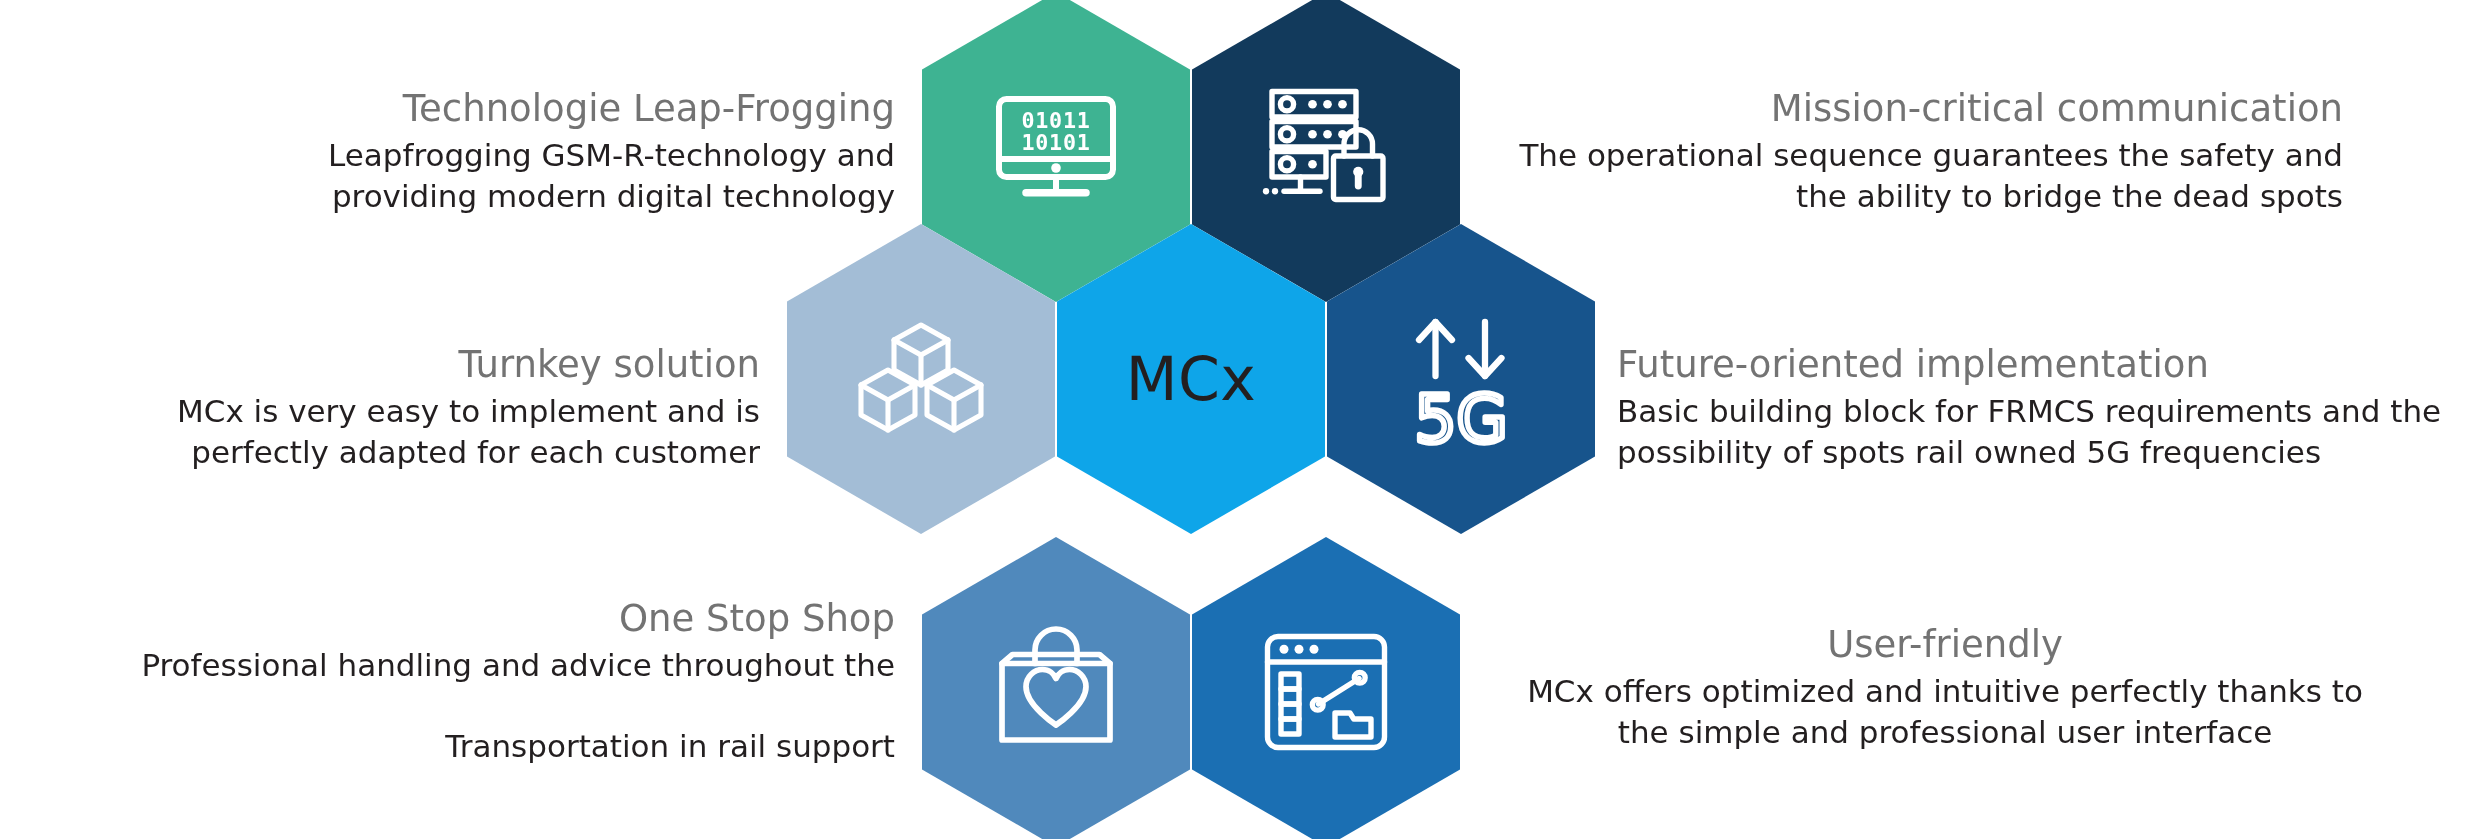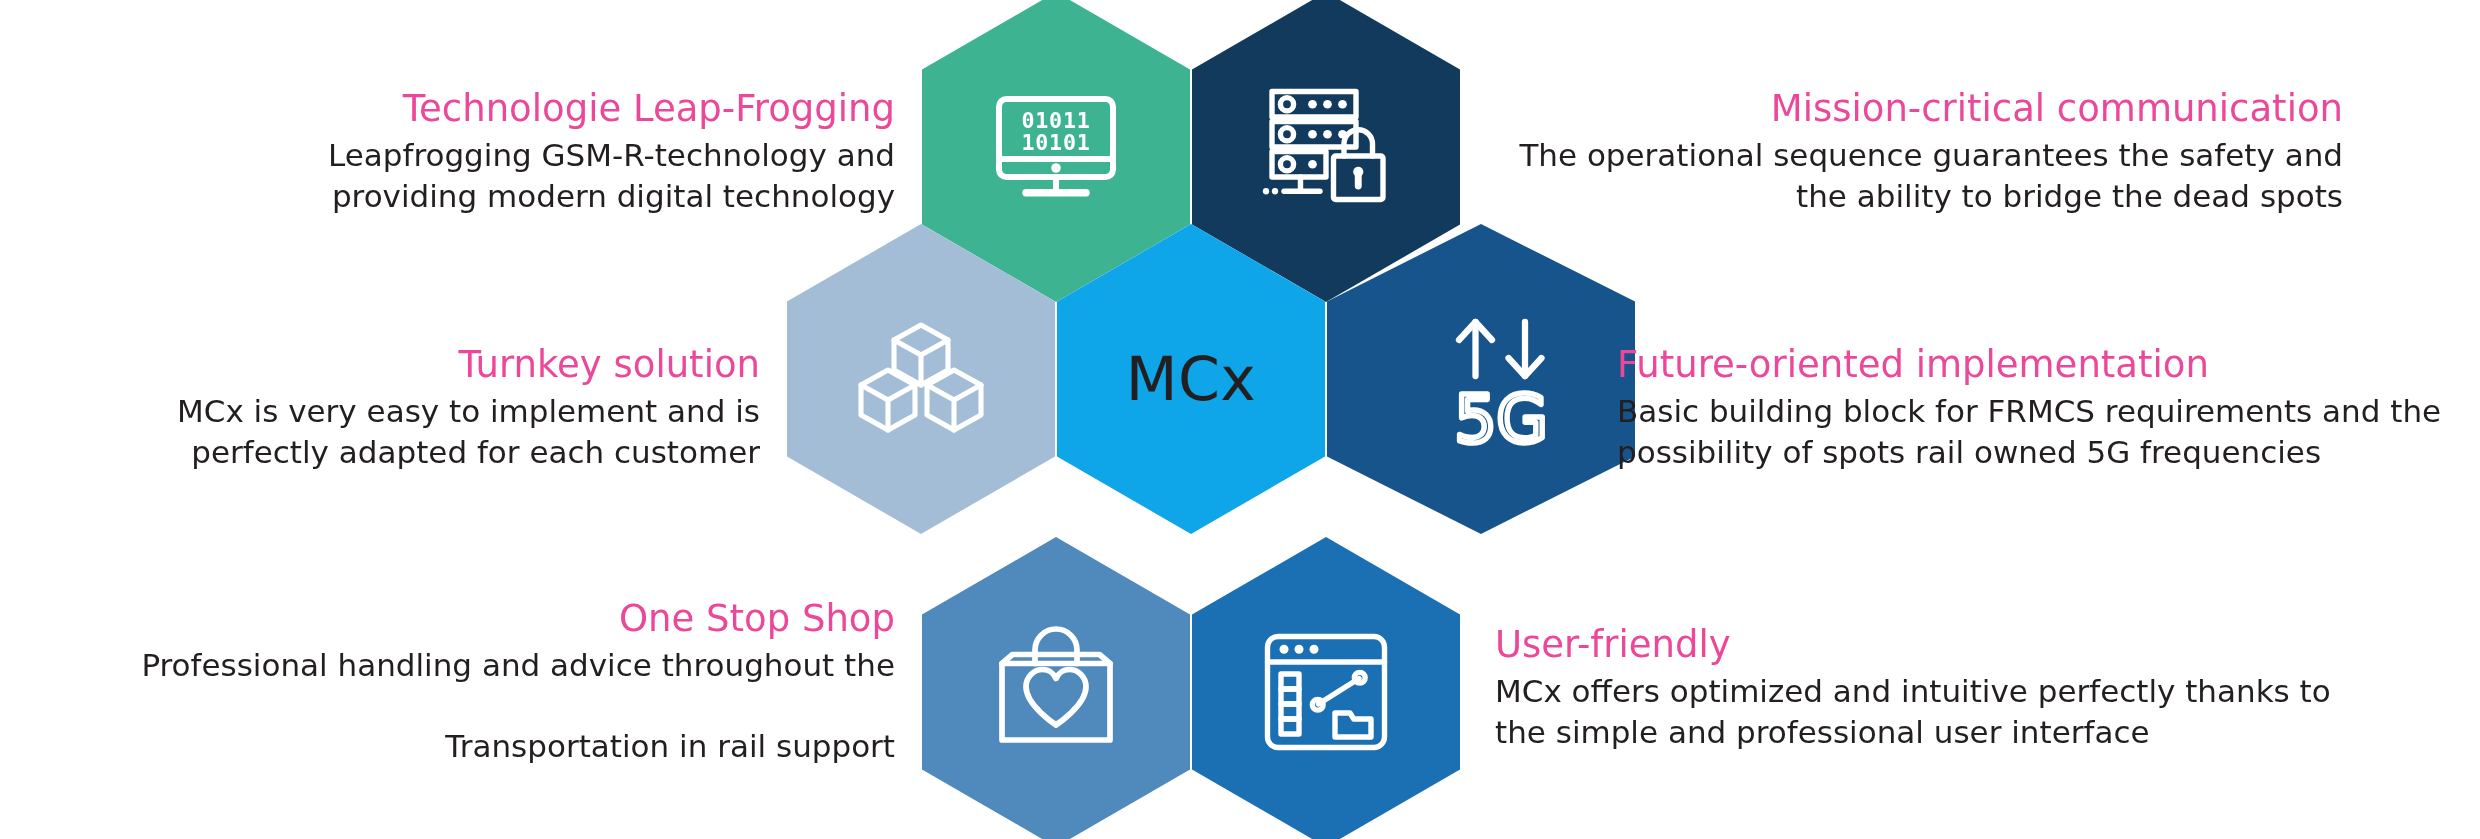--- a/index.html
+++ b/index.html
@@ -30,21 +30,21 @@
   }
   .center-label{
     font-size:60px;color:#231F20;letter-spacing:0.5px;
     font-family:"DejaVu Sans", sans-serif;
     font-weight:400;line-height:1;
   }
 
   
   .block{position:absolute;}
   .block .title{
-    font-size:37px;line-height:1.12;color:#ec4899;
+    font-size:37px;line-height:1.12;color:#737373;
     font-family:"DejaVu Sans", sans-serif;
     margin:0 0 6px 0;font-weight:400;white-space:nowrap;
   }
   .block .body{
     font-size:31px;line-height:1.30;color:#231F20;
     font-family:"DejaVu Sans", sans-serif;
     margin:0;font-weight:400;
   }
   .block.right{text-align:left;}
   .block.left{text-align:right;}
@@ -115,21 +115,21 @@
         <path d="M54 54 L72 64 L90 54"></path>
         <path d="M72 64 L72 84"></path>
       </svg>
     </span>
   </div>
 
   <div class="hex-center" style="left:1057px;top:224px;">
     <span class="center-label">MCx</span>
   </div>
 
-  <div class="hex" style="left:1327px;top:224px;background:#17548C;padding-left:40px;">
+  <div class="hex" style="left:1327px;top:224px;background:#17548C;">
     <span class="glyph">
       <svg viewBox="0 0 100 100" fill="none" stroke="#ffffff" stroke-width="4.2" stroke-linecap="round" stroke-linejoin="round">
 
         <line x1="33" y1="48" x2="33" y2="12"></line>
         <polyline points="22,24 33,12 44,24"></polyline>
 
         <line x1="66" y1="12" x2="66" y2="48"></line>
         <polyline points="55,36 66,48 77,36"></polyline>
 
         <text x="50" y="92" font-family="DejaVu Sans, sans-serif" font-size="44" fill="none" stroke="#ffffff" stroke-width="3.6" text-anchor="middle" letter-spacing="0">5G</text>
@@ -214,21 +214,21 @@
 
   <div class="block left" style="left:130px;top:598px;width:765px;">
     <p class="title">One Stop Shop</p>
     <p class="body">
       <span>Professional handling and advice throughout the</span><br>
       <br>
       <span>Transportation in rail support</span>
     </p>
   </div>
 
-  <div class="block right" style="left:1495px;top:624px;width:900px;">
+  <div class="block right" style="left:1495px;top:624px;width:900px;text-align:center;">
     <p class="title">User-friendly</p>
     <p class="body">
       <span>MCx offers optimized and intuitive perfectly thanks to</span><br>
       <span>the simple and professional user interface</span>
     </p>
   </div>
 
 </div>
 
 </body></html>

